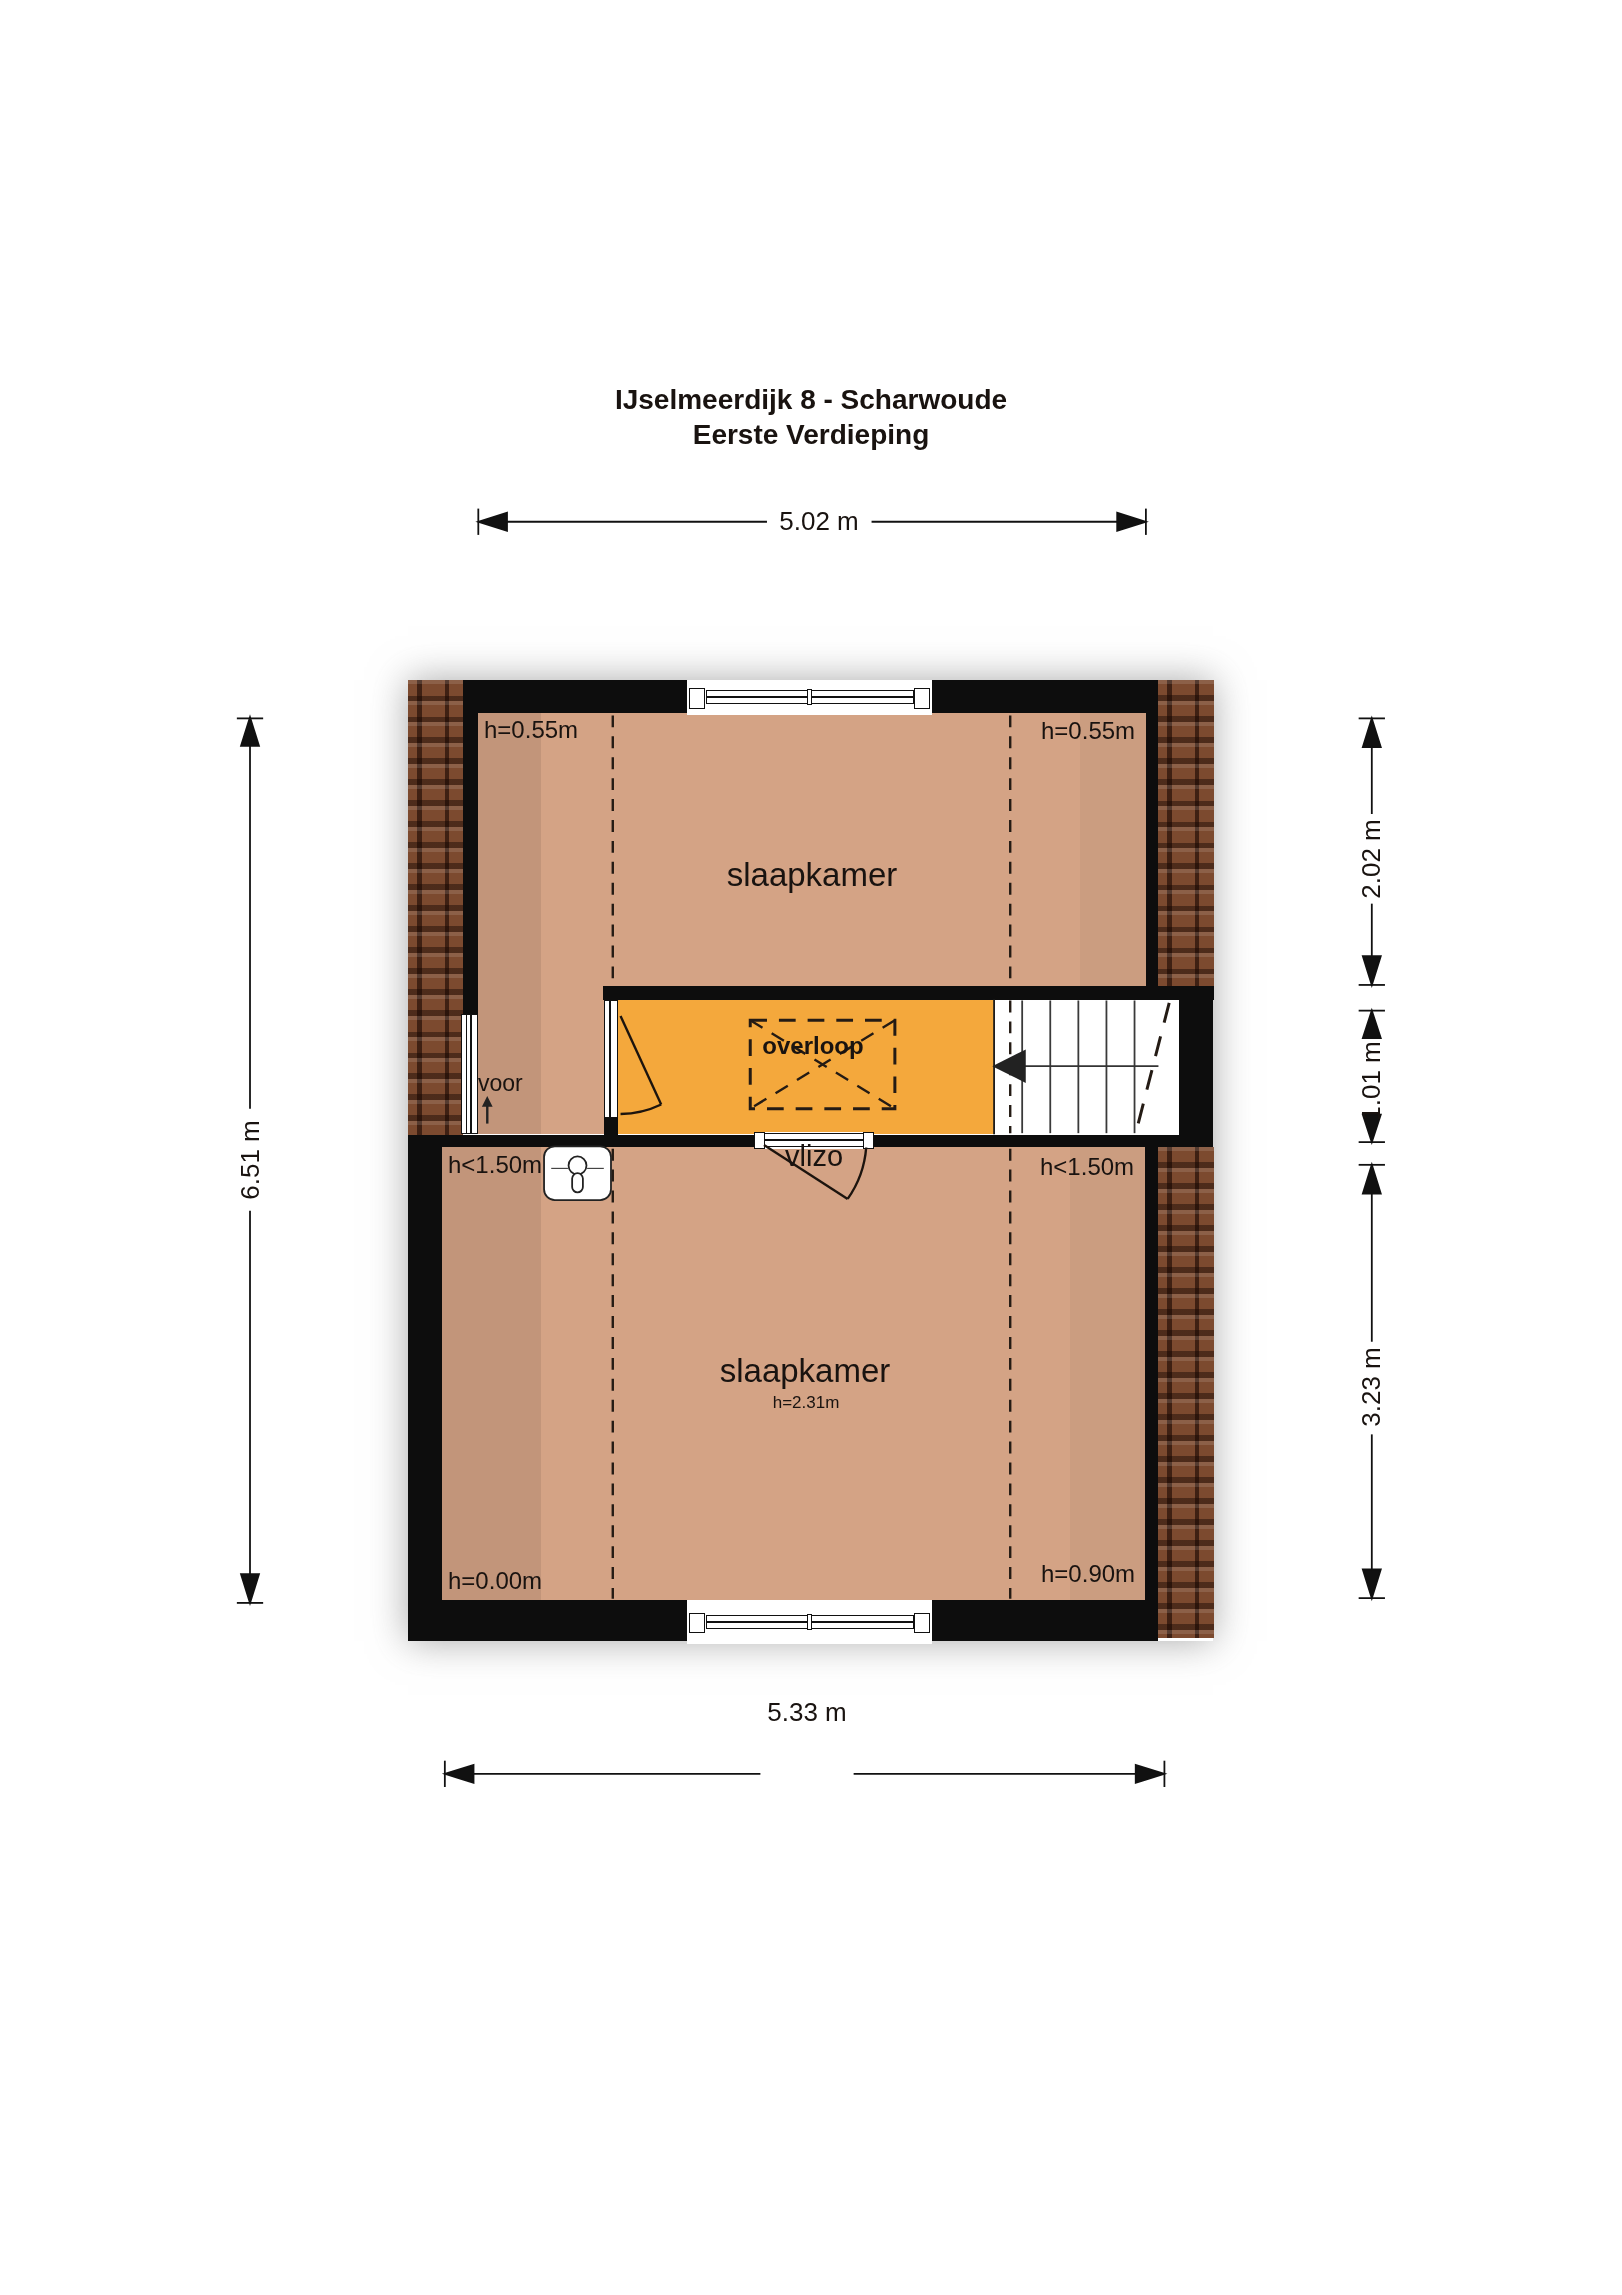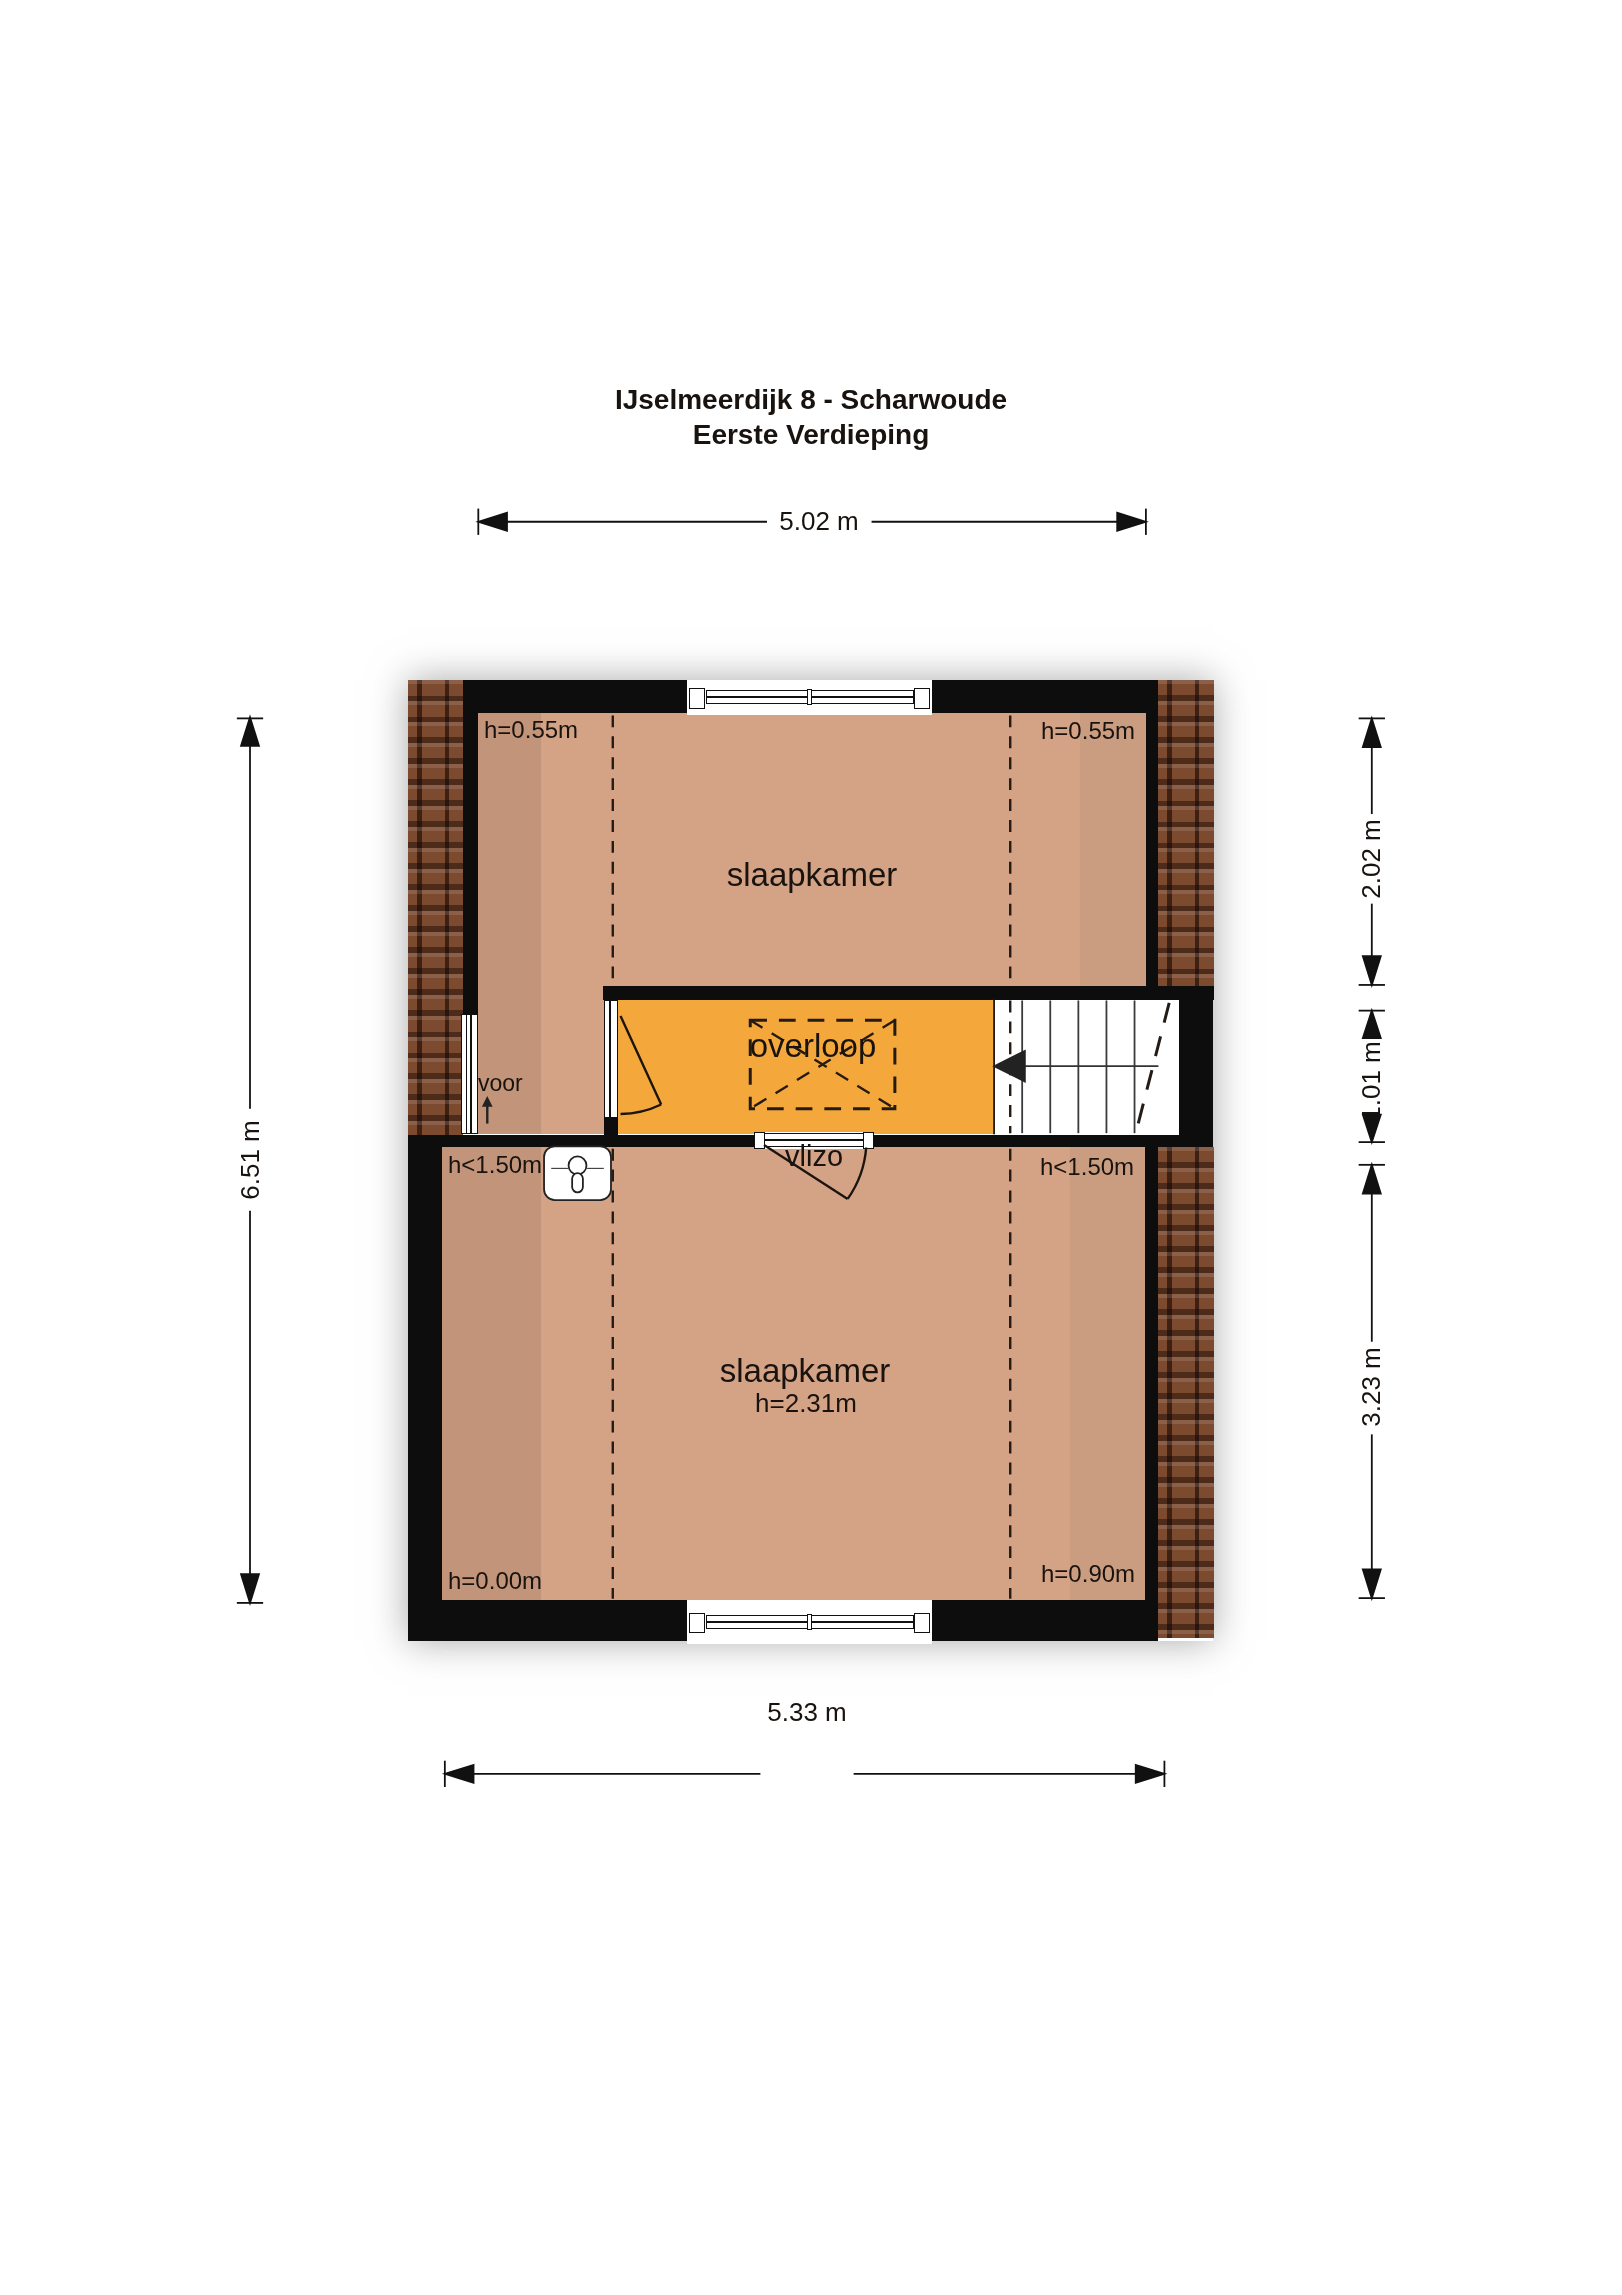--- a/index.html
+++ b/index.html
@@ -192,26 +192,26 @@
     <line x1="1428" y1="2968" x2="1902" y2="2968"></line>
     <polygon points="1948,2968 1900,2953 1900,2983"></polygon>
     <line x1="1948" y1="2946" x2="1948" y2="2990"></line>
   </g>
 </svg>
 
 <div class="lbl roomlbl center" style="left:812px;top:875px;">slaapkamer</div>
 <div class="lbl hlbl" style="left:484px;top:716px;">h=0.55m</div>
 <div class="lbl hlbl" style="left:1041px;top:717px;">h=0.55m</div>
 <div class="lbl" style="left:478px;top:1070px;font-size:23px;">voor</div>
-<div class="lbl center" style="left:813px;top:1046px;font-size:33px;">overloop</div>
+<div class="lbl center" style="left:813px;top:1046px;font-size:24px;font-weight:bold;">overloop</div>
 <div class="lbl center" style="left:814px;top:1156px;font-size:29px;">vlizo</div>
 <div class="lbl hlbl" style="left:448px;top:1151px;">h&lt;1.50m</div>
 <div class="lbl hlbl" style="left:1040px;top:1153px;">h&lt;1.50m</div>
 <div class="lbl roomlbl center" style="left:805px;top:1371px;">slaapkamer</div>
-<div class="lbl center" style="left:806px;top:1403px;font-size:26px;">h=2.31m</div>
+<div class="lbl center" style="left:806px;top:1403px;font-size:17px;">h=2.31m</div>
 <div class="lbl hlbl" style="left:448px;top:1567px;">h=0.00m</div>
 <div class="lbl hlbl" style="left:1041px;top:1560px;">h=0.90m</div>
 
 <div class="lbl dimlbl center" style="left:819px;top:521px;">5.02 m</div>
 <div class="lbl dimlbl vert" style="left:250px;top:1160px;">6.51 m</div>
 <div class="lbl dimlbl vert" style="left:1371px;top:859px;">2.02 m</div>
 <div class="lbl dimlbl vert" style="left:1371px;top:1081px;">1.01 m</div>
 <div class="lbl dimlbl vert" style="left:1371px;top:1387px;">3.23 m</div>
 <div class="lbl dimlbl center" style="left:807px;top:1712px;">5.33 m</div>
 

